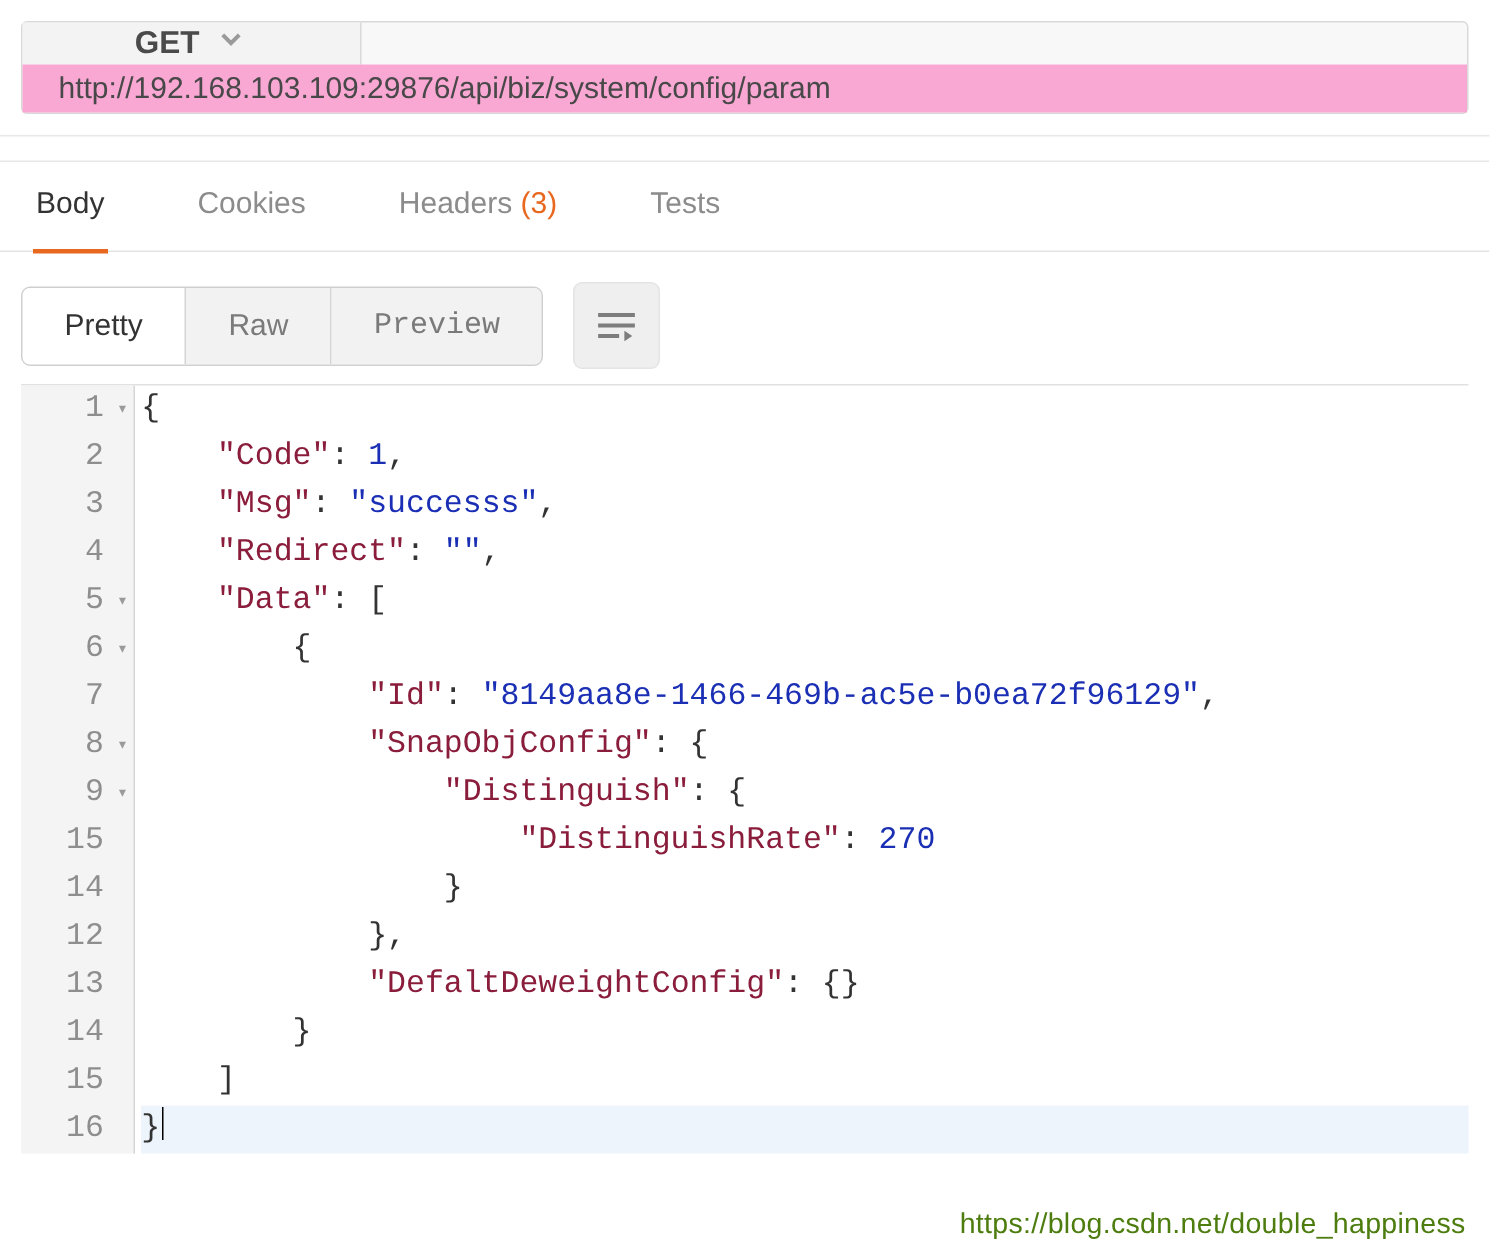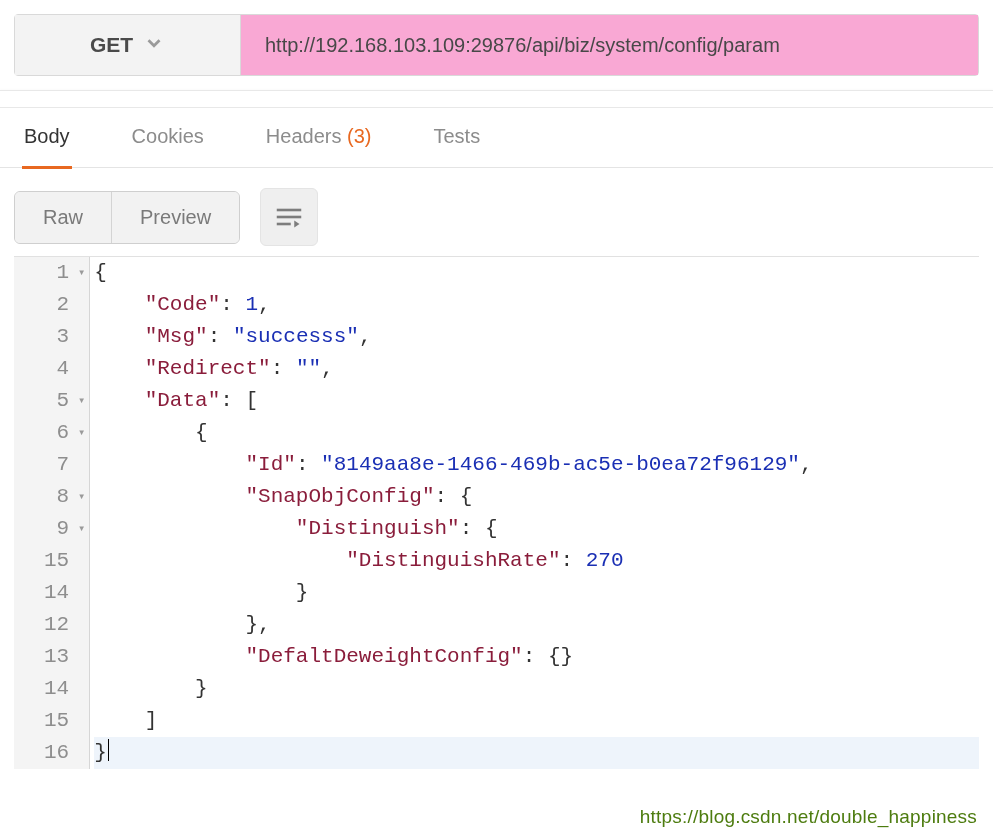--- a/index.html
+++ b/index.html
@@ -13,20 +13,21 @@
   }
 
   
   .request-bar {
     margin: 14px;
     display: flex;
     border: 1px solid #d9d9d9;
     border-radius: 4px;
     height: 62px;
     background: #f8f8f8;
+    flex-direction: column;
   }
   .method-select {
     width: 226px;
     display: flex;
     align-items: center;
     justify-content: center;
     gap: 10px;
     border-right: 1px solid #d9d9d9;
     font-size: 21px;
     font-weight: 700;
@@ -99,21 +100,21 @@
   }
   .seg-btn {
     padding: 14px 28px;
     font-size: 20px;
     color: #7a7a7a;
     background: #f2f2f2;
     border: none;
     border-right: 1px solid #d4d4d4;
     cursor: pointer;
   }
-  .seg-btn:last-child { border-right: none; }
+  .seg-btn:last-child { border-right: none; font-family: Liberation Mono, monospace; }
   .seg-btn.active {
     background: #fff;
     color: #333;
   }
   .lang-select {
     display: inline-flex;
     align-items: center;
     gap: 12px;
     border: 1px solid #e4e4e4;
     border-radius: 6px;
@@ -227,20 +228,21 @@
     <span>Headers</span>
     <span class="count">(3)</span>
   </div>
   <div class="tab">
     <span>Tests</span>
   </div>
 </div>
 
 <div class="view-bar">
   <div class="seg-group">
+    <button class="seg-btn active">Pretty</button>
     <button class="seg-btn">Raw</button>
     <button class="seg-btn">Preview</button>
   </div>
   <div class="wrap-btn">
     <svg viewBox="0 0 32 24">
       <line x1="2" y1="4" x2="30" y2="4" stroke="#7d7d7d" stroke-width="3"></line>
       <line x1="2" y1="12" x2="30" y2="12" stroke="#7d7d7d" stroke-width="3"></line>
       <path d="M2 20 H18" stroke="#7d7d7d" stroke-width="3" fill="none"></path>
       <polygon points="22,16 22,24 28,20" fill="#7d7d7d"></polygon>
     </svg>

